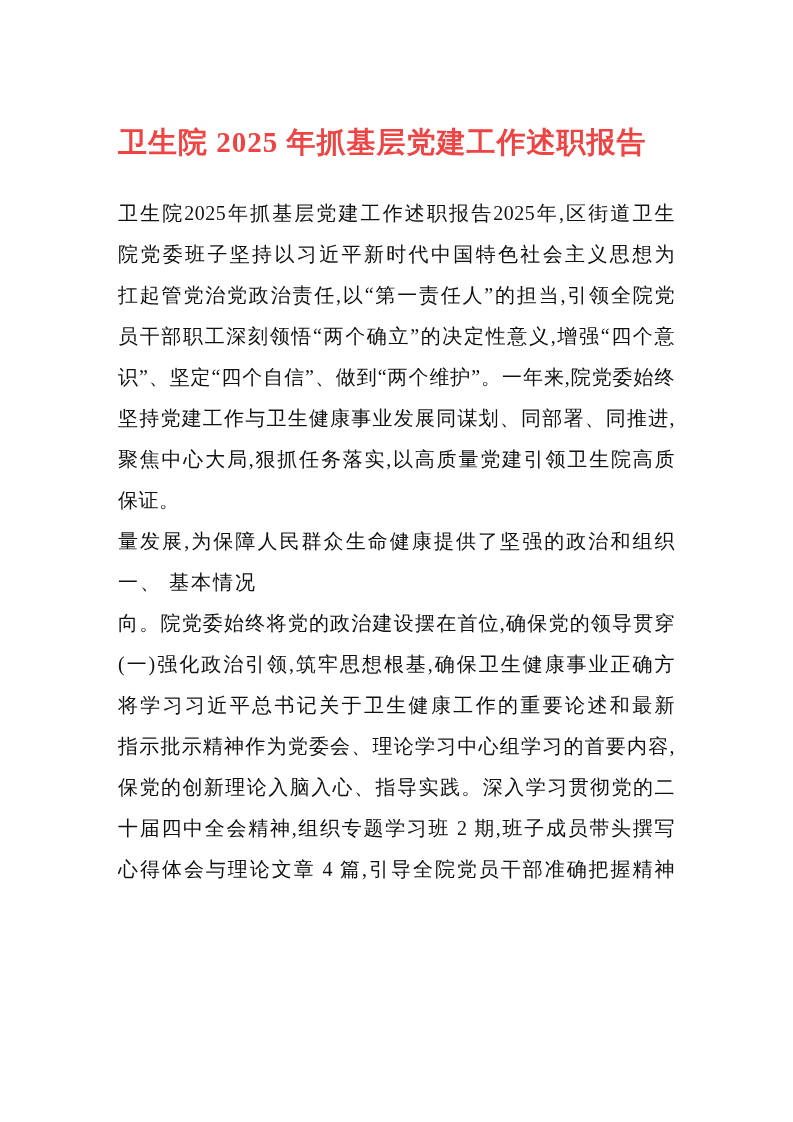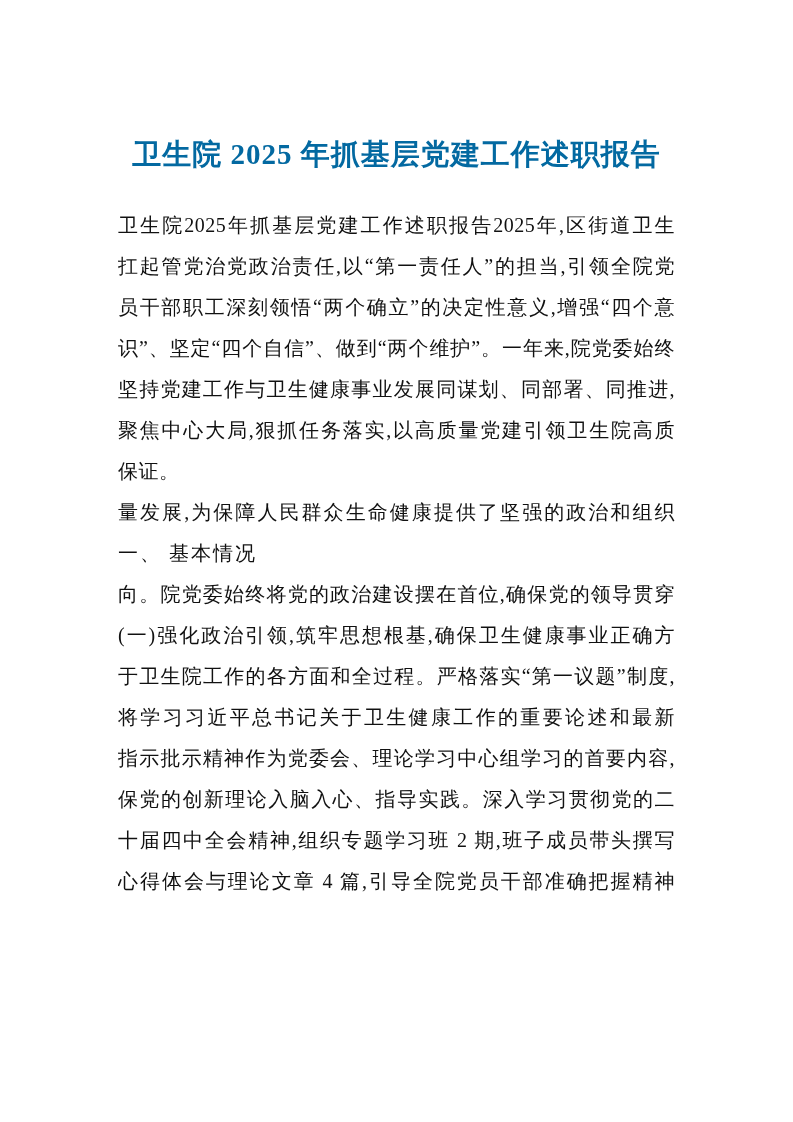--- a/index.html
+++ b/index.html
@@ -16,23 +16,22 @@
     box-sizing: border-box;
     padding: 118px 118px 0 118px;
     overflow: hidden;
     font-family: "Liberation Serif", "DejaVu Serif", serif;
     color: #111111;
   }
   .doc-title {
     font-size: 29px;
     line-height: 48px;
     font-weight: 700;
-    text-align: center;
-    color: #0369a1;
-    margin: 12px 0 27px 0;
+    color: #ef4444;
+    margin: 0 0 27px 0;
     letter-spacing: 1px;
     white-space: nowrap;
   }
   .doc-body {
     width: 557px;
   }
   .paragraph {
     margin: 0;
     padding: 0;
   }
@@ -53,35 +52,35 @@
   }
 </style>
 </head>
 <body>
 
 <div class="page">
   <h1 class="doc-title">卫生院 2025 年抓基层党建工作述职报告</h1>
   <div class="doc-body">
       <div class="paragraph">
         <div class="line stretch">卫生院2025年抓基层党建工作述职报告2025年,区街道卫生</div>
+        <div class="line stretch">院党委班子坚持以习近平新时代中国特色社会主义思想为</div>
         <div class="line stretch">扛起管党治党政治责任,以“第一责任人”的担当,引领全院党</div>
         <div class="line stretch">员干部职工深刻领悟“两个确立”的决定性意义,增强“四个意</div>
         <div class="line stretch">识”、坚定“四个自信”、做到“两个维护”。一年来,院党委始终</div>
         <div class="line stretch">坚持党建工作与卫生健康事业发展同谋划、同部署、同推进,</div>
         <div class="line stretch">聚焦中心大局,狠抓任务落实,以高质量党建引领卫生院高质</div>
         <div class="line">保证。</div>
         <div class="line stretch">量发展,为保障人民群众生命健康提供了坚强的政治和组织</div>
       </div>
       <div class="paragraph heading">
         <div class="line">一、 基本情况</div>
       </div>
       <div class="paragraph">
         <div class="line stretch">向。院党委始终将党的政治建设摆在首位,确保党的领导贯穿</div>
         <div class="line stretch">(一)强化政治引领,筑牢思想根基,确保卫生健康事业正确方</div>
-        <div class="line stretch">于卫生院工作的各方面和全过程。严格落实“第一议题”制度,</div>
         <div class="line stretch">将学习习近平总书记关于卫生健康工作的重要论述和最新</div>
         <div class="line stretch">指示批示精神作为党委会、理论学习中心组学习的首要内容,</div>
         <div class="line stretch">保党的创新理论入脑入心、指导实践。深入学习贯彻党的二</div>
         <div class="line stretch">十届四中全会精神,组织专题学习班 2 期,班子成员带头撰写</div>
         <div class="line stretch">心得体会与理论文章 4 篇,引导全院党员干部准确把握精神</div>
       </div>
     </div>
 </div>
 
 </body></html>

